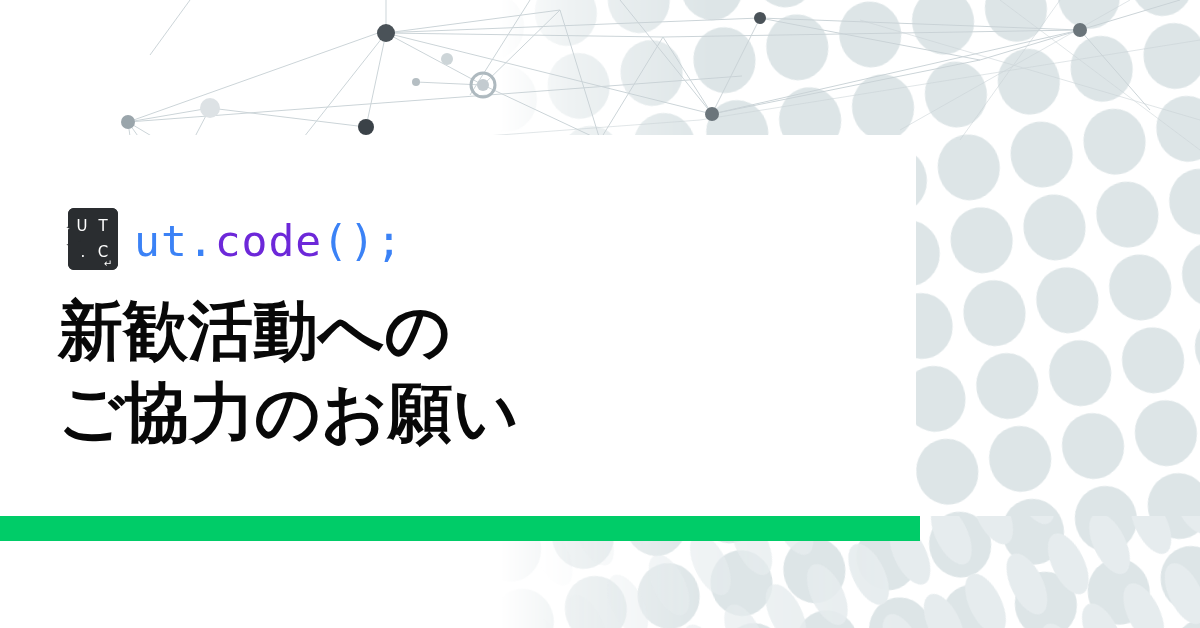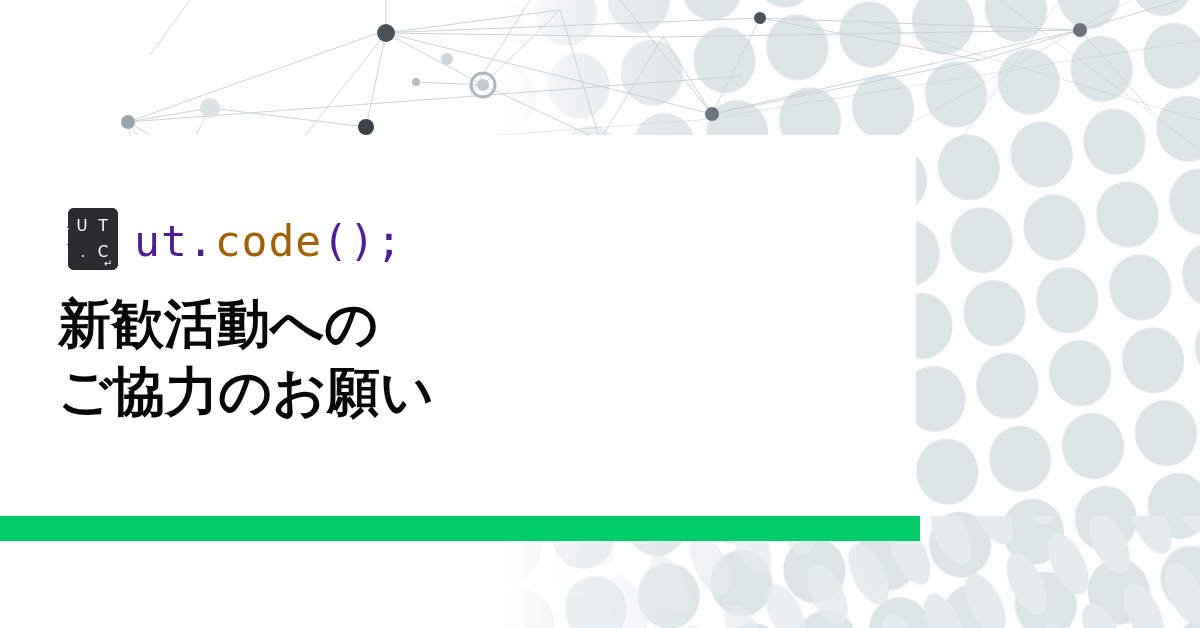--- a/index.html
+++ b/index.html
@@ -54,31 +54,31 @@
   .wordmark {
     font-family:"DejaVu Sans Mono", monospace;
     font-size:43px;
     letter-spacing:1px;
     line-height:1;
     white-space:nowrap;
     color:#5c666f;
     position:relative;
     top:2px;
   }
-  .wordmark .w-green { color:#a16207; }
-  .wordmark .w-gray  { color:#4c1d95; }
+  .wordmark .w-green { color:#6d28d9; }
+  .wordmark .w-gray  { color:#3b82f6; }
 
   
   .headline {
     position:absolute;
     left:58px; top:292px;
     color:#080808;
     font-family:"DejaVu Sans", "Liberation Sans", sans-serif;
     font-weight:700;
-    font-size:53px;
+    font-size:65px;
     line-height:1.2;
     letter-spacing:0px;
     white-space:nowrap;
   }
   .headline .hl-line { display:block; }
   .headline .hl-line + .hl-line { margin-top:4px; }
 </style>
 </head>
 <body>
 

